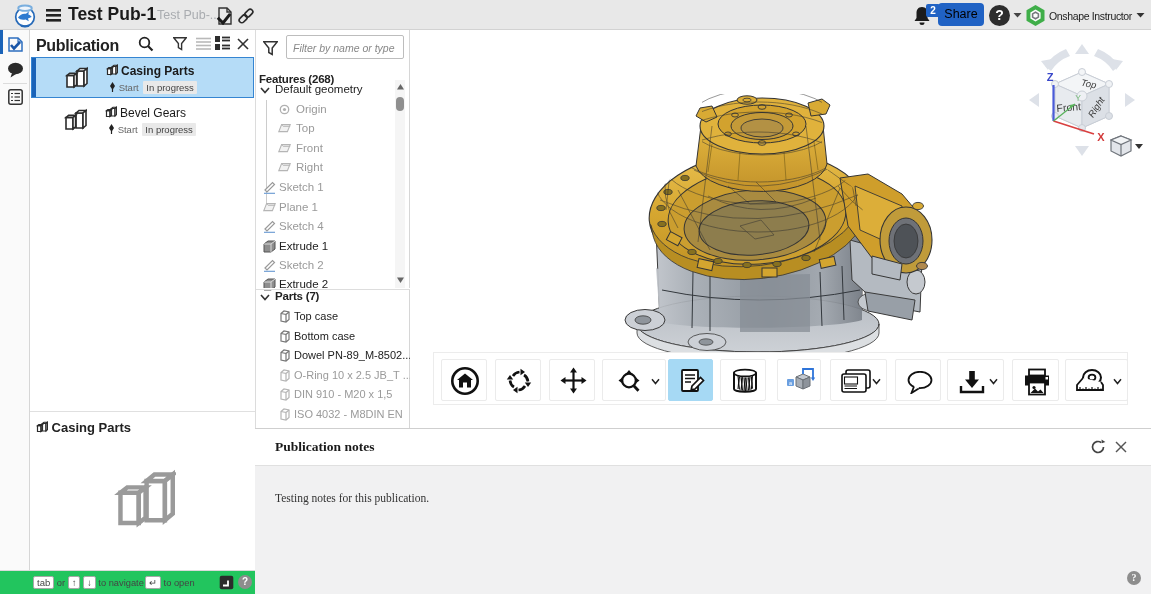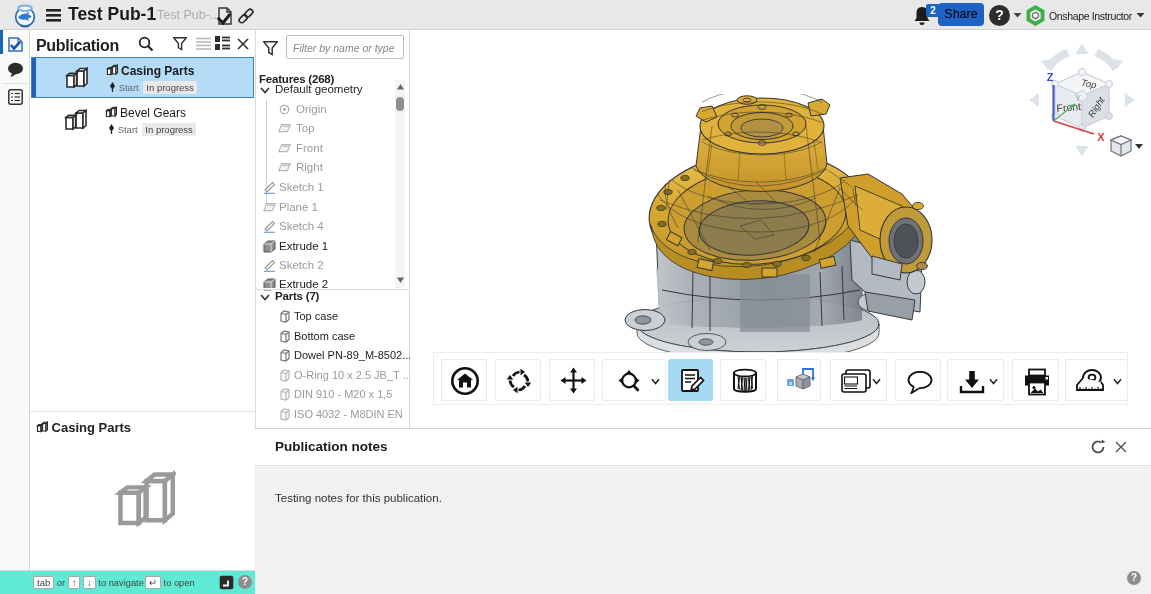--- a/index.html
+++ b/index.html
@@ -26,42 +26,42 @@
 #pubpanel { position:absolute; left:30px; top:30px; width:225px; height:540px; background:#fff; }
 #pubhead { position:absolute; left:0; top:0; width:225px; height:27px; }
 #pubhead .t { position:absolute; left:6px; top:7px; font-size:16px; font-weight:bold; color:#222; letter-spacing:-0.3px; }
 .prow { position:absolute; left:1px; width:223px; height:41px; }
 .prow.sel { background:#b5dcf7; border:1px solid #3585d2; }
 .prow .bluebar { position:absolute; left:0; top:0; width:4px; height:100%; background:#1a63b8; }
 .prow .name { position:absolute; left:89px; top:6px; font-size:12px; font-weight:bold; color:#1a1a1a; }
 .prow .status { position:absolute; left:77px; top:23px; font-size:9.5px; color:#666; }
 .badge { display:inline-block; background:#e9e9e9; color:#444; padding:1px 3px; margin-left:2px; border-radius:1px; }
 #pvtitle { position:absolute; left:6px; top:390px; font-size:13px; font-weight:bold; color:#222; }
-#hints { position:absolute; left:-30px; top:540px; width:255px; height:24px; background:#5eead4; border-top:1px solid #dadada; font-size:9.3px; color:#444; white-space:nowrap; }
+#hints { position:absolute; left:-30px; top:540px; width:255px; height:24px; background:#22c55e; border-top:1px solid #dadada; font-size:9.3px; color:#444; white-space:nowrap; }
 .kcap { display:inline-block; background:#fff; border:1px solid #a8a8a8; border-radius:2px; padding:0px 3px; font-size:9.5px; height:13px; line-height:12px; }
 
 
 #featpanel { position:absolute; left:255px; top:30px; width:155px; height:398px; background:#fff; border-left:1px solid #dcdcdc; border-right:1px solid #d6d6d6; }
 #filterbox { position:absolute; left:30px; top:5px; width:118px; height:24px; border:1px solid #bdbdbd; border-radius:2px; background:#fff;padding-left:33px; }
 #filterbox span { position:absolute; left:6px; top:6px; font-style:italic; font-size:10.5px; color:#888; white-space:nowrap; }
 .fhead { position:absolute; left:3px; font-size:11.5px; font-weight:bold; color:#222; letter-spacing:-0.2px; }
 .frow { position:absolute; font-size:11.5px; white-space:nowrap; }
 .frow.grey { color:#9a9a9a; }
 .frow.dark { color:#222; }
 
 
 #viewport { position:absolute; left:410px; top:30px; width:741px; height:398px; background:#fff; }
 
 
 #toolbar { position:absolute; left:433px; top:352px; width:695px; height:53px; background:#fff; border:1px solid #ececec; }
 .tbtn { position:absolute; top:6px; height:42px; background:#fff; border:1px solid #ebebeb; border-radius:2px; }
 .tbtn.hl { background:#a6d9f4; border-color:#a6d9f4; }
 
 
-#notes { position:absolute; left:255px; top:428px; width:896px; height:166px; background:#f1f1f2; border-top:1px solid #cfcfcf; }
+#notes { position:absolute; left:255px; top:428px; width:896px; height:166px; background:#f1f1f2; border-top:1px solid #cfcfcf;font-family:Liberation Serif, serif; }
 #noteshead { position:absolute; left:0; top:0; width:896px; height:37px; background:#fff; border-bottom:1px solid #e0e0e0; }
 #noteshead .t { position:absolute; left:20px; top:10px; font-size:13.5px; font-weight:bold; color:#1a1a1a; }
 #notestext { position:absolute; left:20px; top:63px; font-size:11.5px; color:#333; }
 </style>
 </head>
 <body>
 <div id="stage">
 
   <div id="topbar">
     <svg class="abs" style="left:13px;top:3px" width="24" height="25" viewBox="0 0 24 25">

